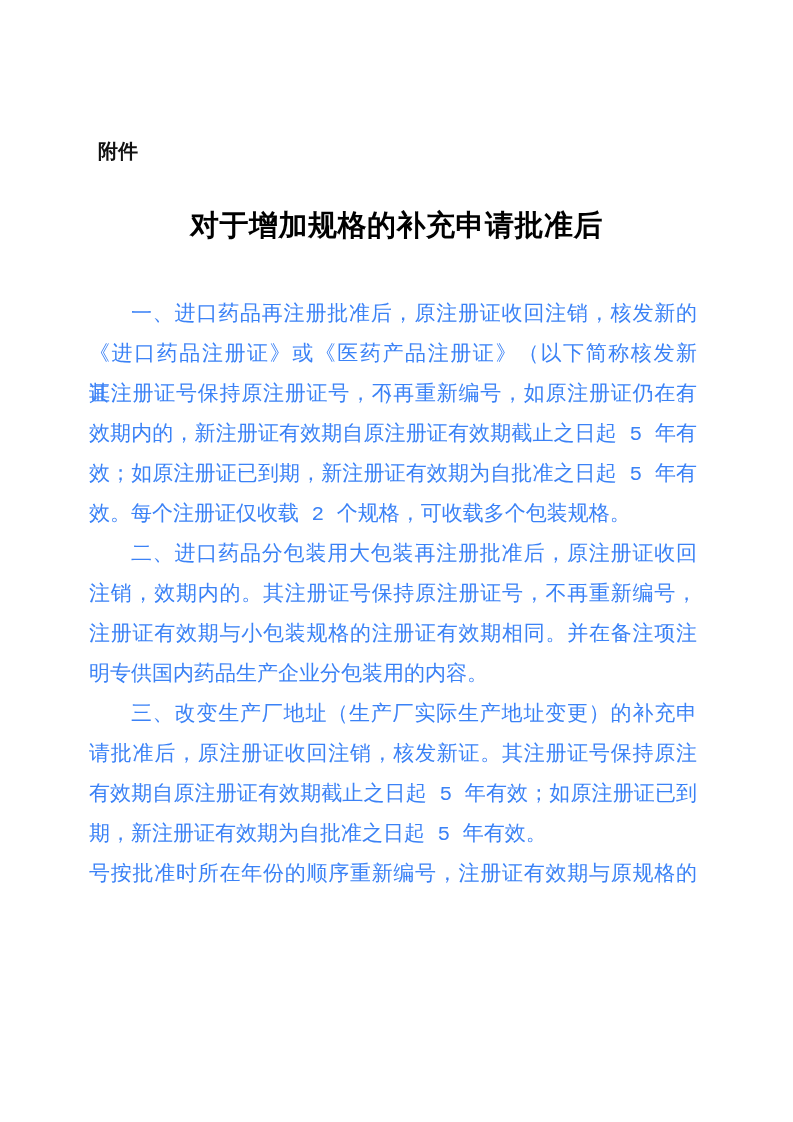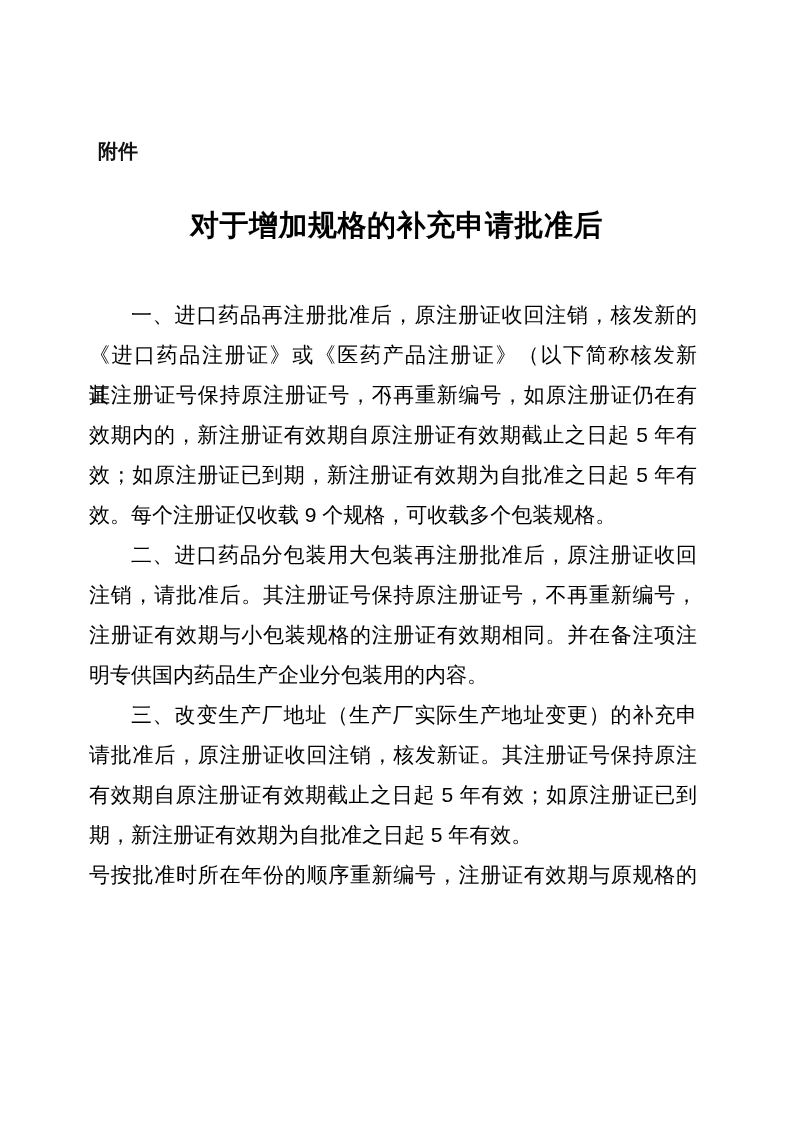--- a/index.html
+++ b/index.html
@@ -37,23 +37,23 @@
     font-weight: 700;
     letter-spacing: 0.5px;
     line-height: 38px;
     color: #000000;
   }
   .doc-body {
     position: absolute;
     left: 89px;
     top: 295px;
     width: 608px;
-    font-family: Liberation Sans, sans-serif;
+    font-family: Liberation Mono, monospace;
     font-size: 21px;
-    color: #000000;
+    color: #3b82f6;
   }
   .line {
     height: 40px;
     line-height: 40px;
     text-align: justify;
     text-align-last: left;
   }
   .line.fill {
     text-align-last: justify;
   }
@@ -78,23 +78,23 @@
   <div class="attachment">附件</div>
 
   <h1 class="doc-title">对于增加规格的补充申请批准后</h1>
 
   <div class="doc-body" id="doc-body">
       <div class="line first fill">一、进口药品再注册批准后，原注册证收回注销，核发新的</div>
       <div class="line fill">《进口药品注册证》或《医药产品注册证》（以下简称核发新证）。</div>
       <div class="line fill">其注册证号保持原注册证号，不再重新编号，如原注册证仍在有</div>
       <div class="line fill">效期内的，新注册证有效期自原注册证有效期截止之日起 5 年有</div>
       <div class="line fill">效；如原注册证已到期，新注册证有效期为自批准之日起 5 年有</div>
-      <div class="line">效。每个注册证仅收载 9 个规格，可收载多个包装规格。</div>
+      <div class="line">效。每个注册证仅收载 2 个规格，可收载多个包装规格。</div>
       <div class="line first fill">二、进口药品分包装用大包装再注册批准后，原注册证收回</div>
-      <div class="line fill">注销，请批准后。其注册证号保持原注册证号，不再重新编号，</div>
+      <div class="line fill">注销，效期内的。其注册证号保持原注册证号，不再重新编号，</div>
       <div class="line fill">注册证有效期与小包装规格的注册证有效期相同。并在备注项注</div>
       <div class="line">明专供国内药品生产企业分包装用的内容。</div>
       <div class="line first fill">三、改变生产厂地址（生产厂实际生产地址变更）的补充申</div>
       <div class="line fill">请批准后，原注册证收回注销，核发新证。其注册证号保持原注</div>
       <div class="line fill">有效期自原注册证有效期截止之日起 5 年有效；如原注册证已到</div>
       <div class="line">期，新注册证有效期为自批准之日起 5 年有效。</div>
       <div class="line fill">号按批准时所在年份的顺序重新编号，注册证有效期与原规格的</div>
     </div>
 
   <div class="pageno">— 1 —</div>

